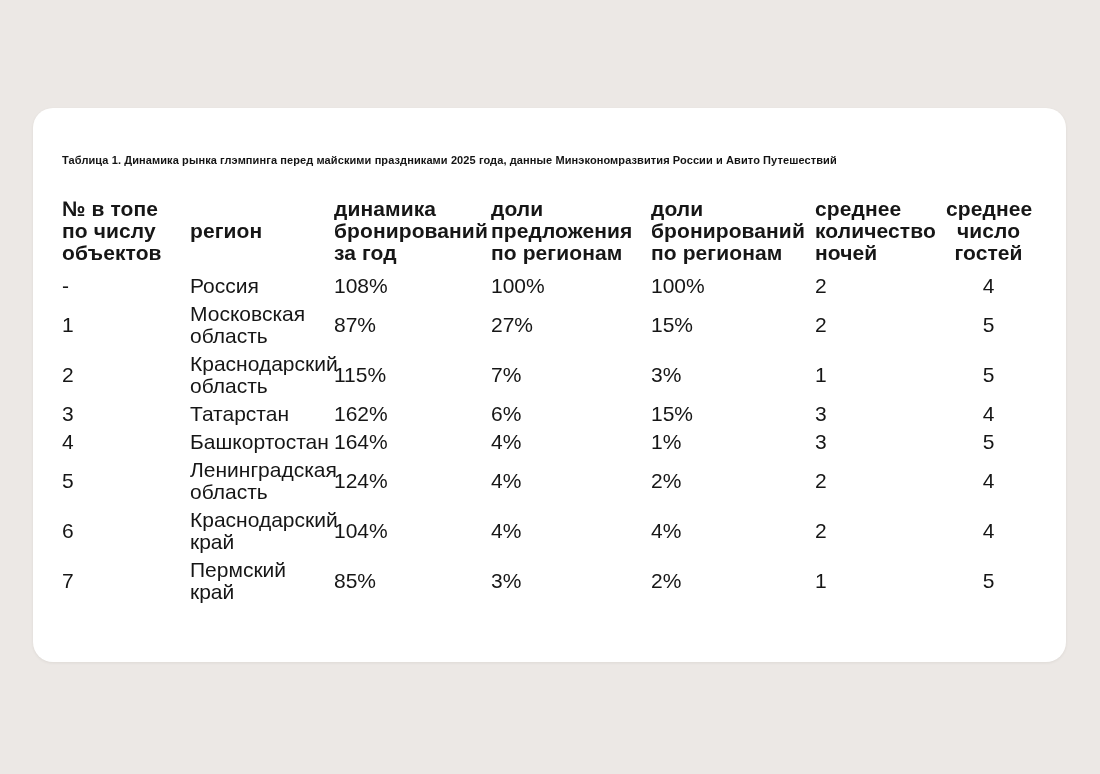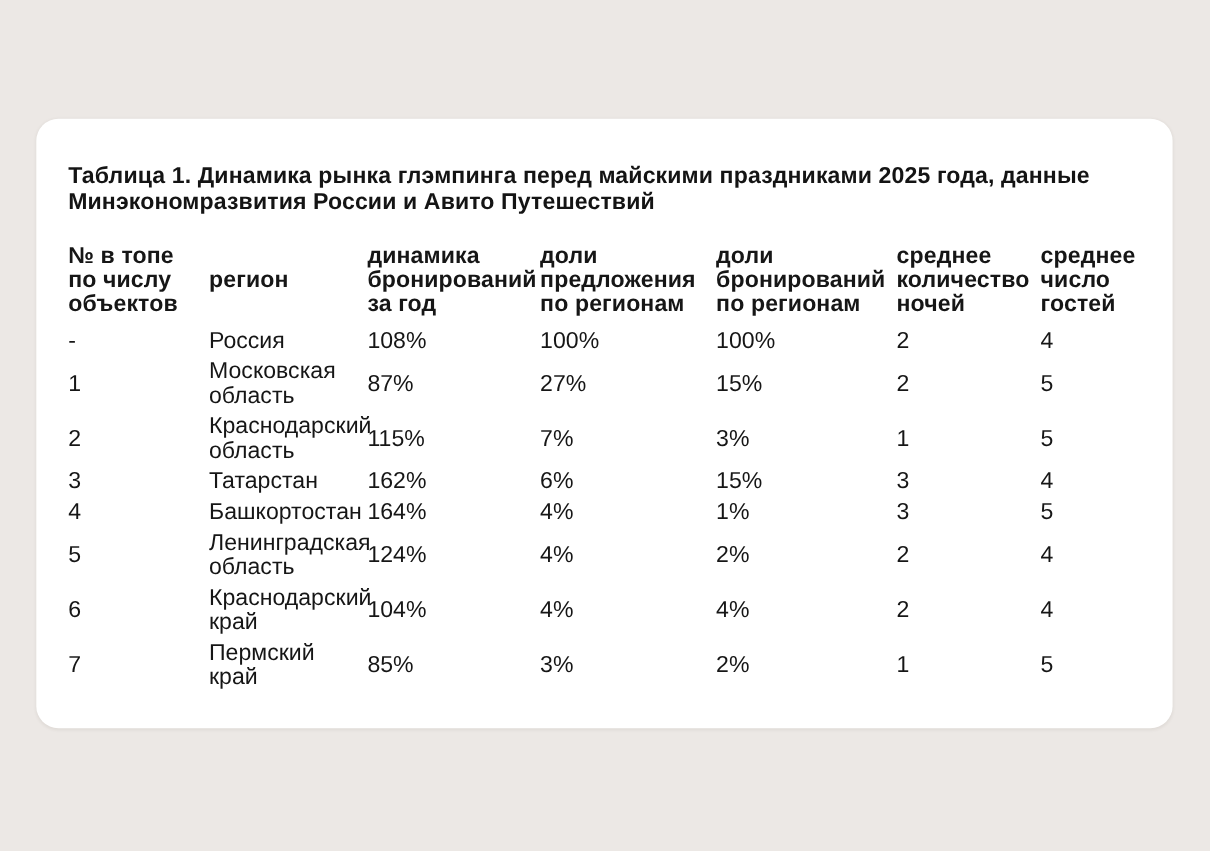--- a/index.html
+++ b/index.html
@@ -26,21 +26,21 @@
     top: 108px;
     width: 1033px;
     height: 554px;
     box-sizing: border-box;
     background: #ffffff;
     border-radius: 20px;
     box-shadow: 0 1px 3px rgba(60, 50, 40, 0.08);
     padding: 40px 24px 0 29px;
   }
   .card-title {
-    font-size: 21px;
+    font-size: 11px;
     font-weight: bold;
     line-height: 24px;
     letter-spacing: 0.1px;
     max-width: 990px;
     color: #141414;
   }
   table.data-table {
     margin-top: 26px;
     border-collapse: collapse;
     table-layout: fixed;
@@ -69,21 +69,21 @@
     padding: 3px 0;
     font-weight: normal;
   }
   
   th:nth-child(1), td:nth-child(1) { padding-right: 23px; }
   th:nth-child(2), td:nth-child(2) { padding-right: 29px; }
   th:nth-child(3), td:nth-child(3) { padding-right: 27px; }
   th:nth-child(4), td:nth-child(4) { padding-right: 15px; }
   th:nth-child(5), td:nth-child(5) { padding-right: 14px; }
   th:nth-child(6), td:nth-child(6) { padding-right: 21px; }
-  th:nth-child(7), td:nth-child(7) { padding-right: 7px;  }
+  th:nth-child(7), td:nth-child(7) { padding-right: 7px; text-align: center;  }
 </style>
 </head>
 <body style="background: rgb(236, 232, 229); color: rgb(22, 22, 22);">
 
 <div class="page">
   <div class="card" style="background: rgb(255, 255, 255);">
     <div class="card-title">Таблица 1. Динамика рынка глэмпинга перед майскими праздниками 2025 года, данные Минэкономразвития России и Авито Путешествий</div>
     <table class="data-table">
       <colgroup>
         <col class="c1">

